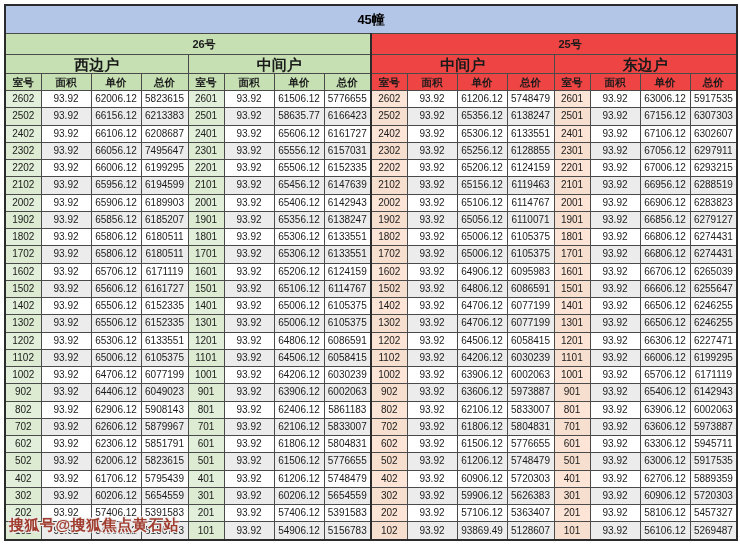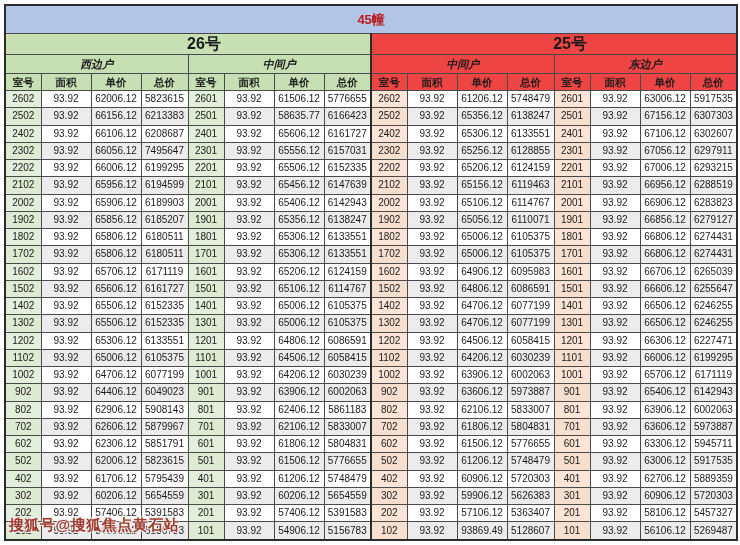--- a/index.html
+++ b/index.html
@@ -11,25 +11,25 @@
   }
   table{
     width:732px;height:537px;border-collapse:collapse;table-layout:fixed;
     border:2px solid #2b2b2b;
   }
   td{
     border:1px solid #4a4a4a;text-align:center;vertical-align:middle;
     padding:0;font-size:10px;line-height:1;overflow:hidden;white-space:nowrap;
   }
   tr.title-row td{
-    height:27px;background:#b4c6e7;color:#b91c1c;
+    height:27px;background:#b4c6e7;color:#000000;
     font-size:13px;font-weight:bold;
   }
-  tr.bld-row td{height:20px;font-size:16px;font-weight:bold;padding-left:32px;}
-  tr.unit-row td{height:18px;font-size:11px;font-weight:bold;font-style:italic;}
+  tr.bld-row td{height:20px;font-size:11px;font-weight:bold;padding-left:32px;}
+  tr.unit-row td{height:18px;font-size:15px;font-weight:bold;}
   tr.colh-row td{height:16px;font-size:10.5px;font-weight:bold;margin-top:32px;}
   .hdr-g{background:#c6e0b4;}
   .hdr-p{background:#ef4444;}
   td.room.g{background:#e2efda;}
   td.room.p{background:#fce4d6;}
   tr.r-even td.data{background:#ffffff;}
   tr.r-odd  td.data{background:#ececec;}
   tr.r-odd  td.room.g{background:#ddebd2;}
   tr.r-odd  td.room.p{background:#f7dfd0;}
   td.bld-sep{border-left:2px solid #2b2b2b;}

